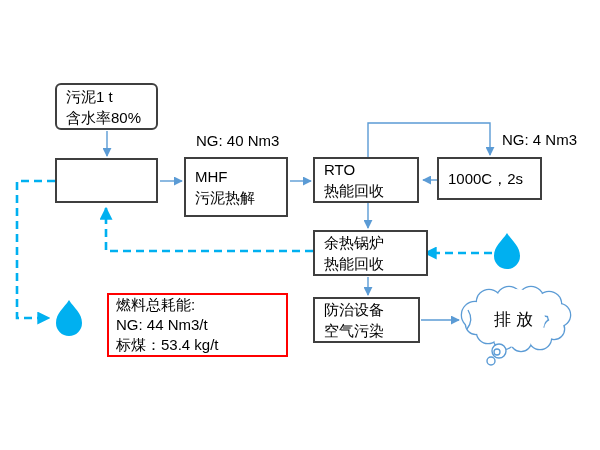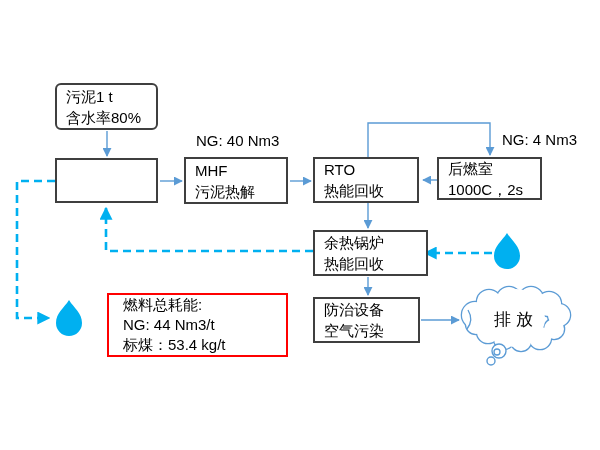--- a/index.html
+++ b/index.html
@@ -13,21 +13,21 @@
   .dash{stroke:var(--dashed-cyan,#00b0f0);stroke-width:2.6;fill:none;stroke-dasharray:8 5;}
   .mk-blue{fill:var(--arrow-blue,#5b9bd5);}
   .mk-cyan{fill:var(--dashed-cyan,#00b0f0);}
   .droplet{fill:var(--droplet-fill,#00b0f0);}
   .cloud-stroke{fill:none;stroke:var(--cloud-stroke,#5b9bd5);stroke-width:2.6;}
   .cloud-fill{fill:#fff;stroke:none;}
   .cloud-detail{fill:none;stroke:var(--cloud-stroke,#5b9bd5);stroke-width:1.3;}
   .tail{fill:#fff;stroke:var(--cloud-stroke,#5b9bd5);stroke-width:1.4;}
   .lbl{position:absolute;font-size:15px;white-space:nowrap;}
   .redbox{position:absolute;border:2px solid var(--red-border,#ff0000);background:#fff;
-    display:flex;flex-direction:column;justify-content:center;padding-left:14px;box-sizing:border-box;}
+    display:flex;flex-direction:column;justify-content:center;padding-left:7px;box-sizing:border-box;}
   .redbox span{display:block;font-size:15px;line-height:20px;white-space:nowrap;}
   .cloud-label{font-size:17px;letter-spacing:5px;fill:#000;text-anchor:middle;
     font-family:"Liberation Sans",sans-serif;}
 </style>
 </head>
 <body>
 
 <div id="stage">
 
   <svg id="svgLayer" viewBox="0 0 600 450" xmlns="http://www.w3.org/2000/svg">
@@ -94,30 +94,29 @@
       <text class="cloud-label" x="516" y="325">排放</text>
     </g>
   </svg>
 
   <div class="node" style="left:55px;top:83px;width:103px;height:47px;border-radius:6px;">
     <span>污泥1 t</span>
     <span>含水率80%</span>
   </div>
   <div class="node" style="left:55px;top:158px;width:103px;height:45px;">
   </div>
-  <div class="node" style="left:184px;top:157px;width:104px;height:47px;">
+  <div class="node" style="left:184px;top:157px;width:104px;height:60px;">
     <span>MHF</span>
     <span>污泥热解</span>
   </div>
   <div class="node" style="left:313px;top:157px;width:106px;height:46px;">
     <span>RTO</span>
     <span>热能回收</span>
   </div>
   <div class="node" style="left:437px;top:157px;width:105px;height:43px;">
-    <span>后燃室</span>
     <span>1000C，2s</span>
   </div>
   <div class="node" style="left:313px;top:230px;width:115px;height:46px;">
     <span>余热锅炉</span>
     <span>热能回收</span>
   </div>
   <div class="node" style="left:313px;top:297px;width:107px;height:46px;">
     <span>防治设备</span>
     <span>空气污染</span>
   </div>

